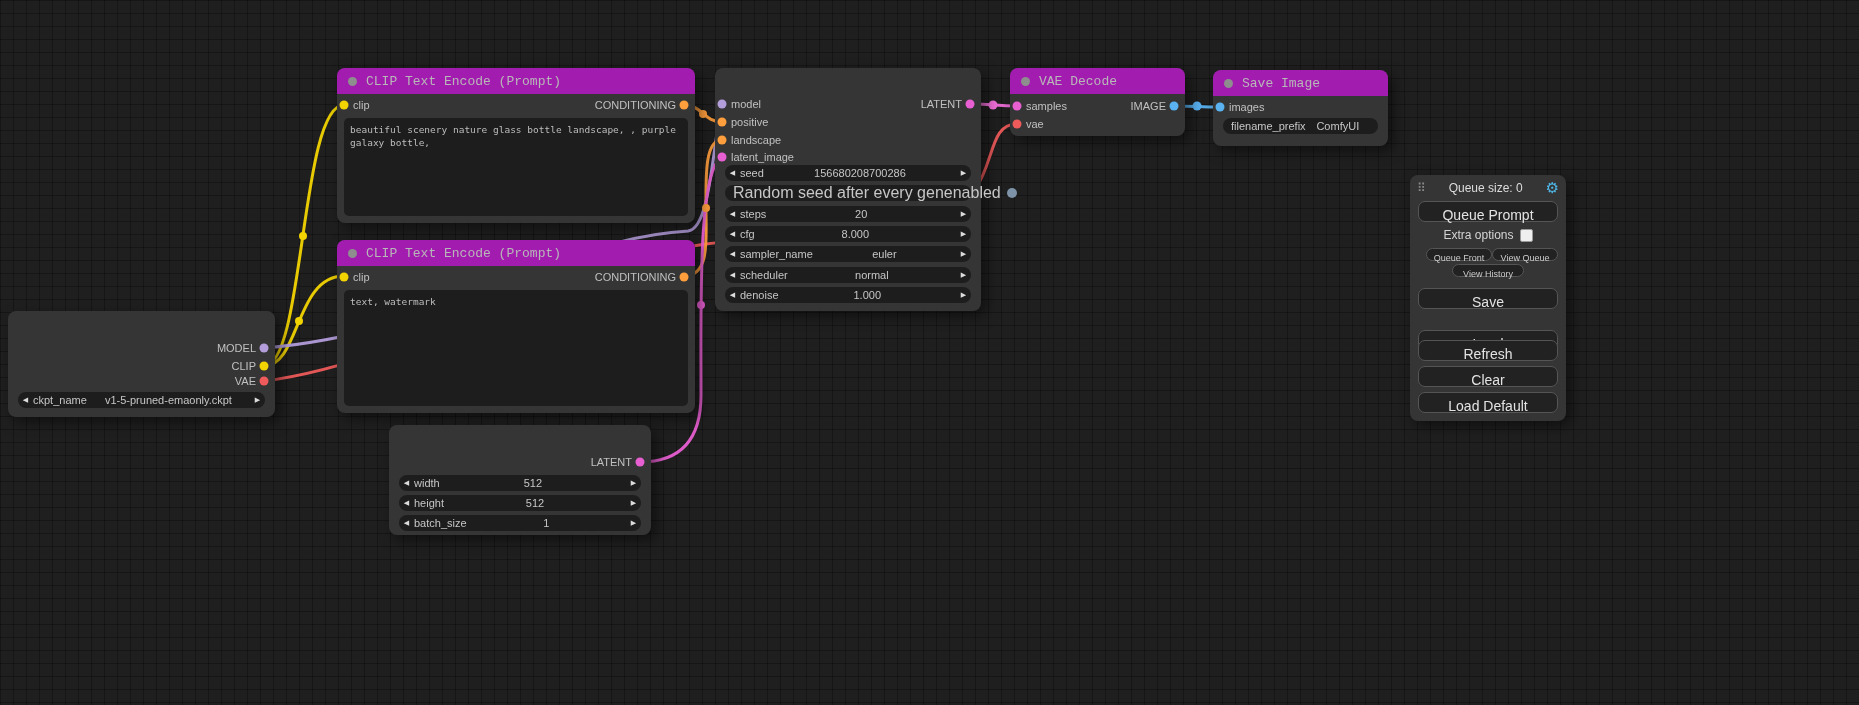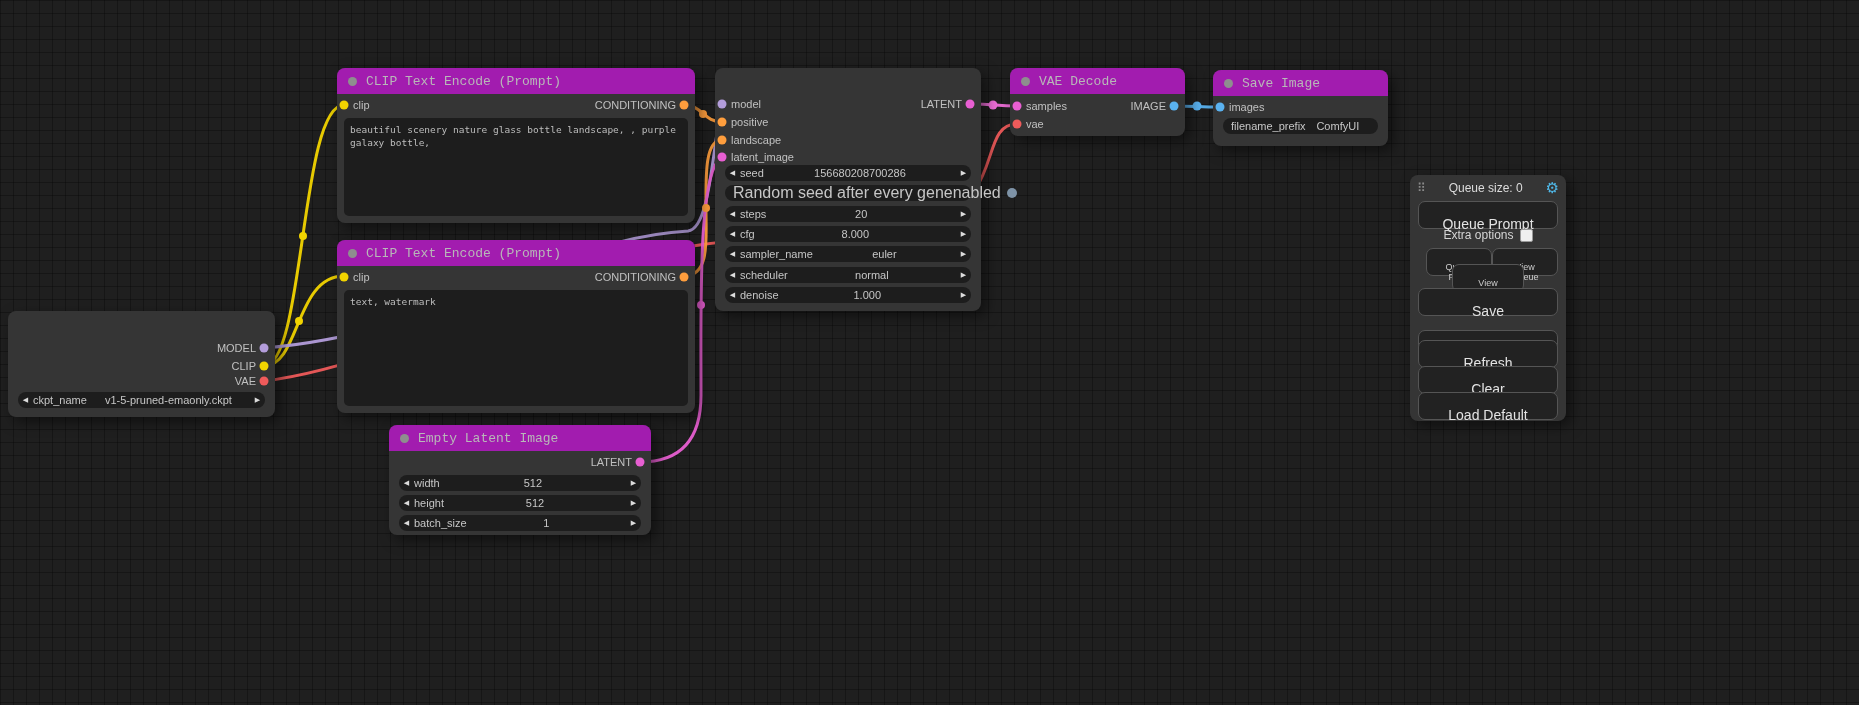--- a/index.html
+++ b/index.html
@@ -37,21 +37,21 @@
     padding:5px 6px;white-space:pre-wrap;overflow:hidden;}
 
   .panel{position:absolute;background:#353535;border-radius:8px;z-index:4;
     box-shadow:5px 5px 14px rgba(0,0,0,.5);}
   .panel-header{position:absolute;left:0;top:4px;right:0;height:18px;
     display:flex;align-items:center;padding:0 7px;box-sizing:border-box;}
   .drag{color:#8a8a8a;font-size:12px;flex:0 0 auto;cursor:grab;}
   .qsize{flex:1 1 auto;text-align:center;font-size:12px;color:#dcdcdc;}
   .gear{color:#4fb8e8;font-size:15px;flex:0 0 auto;cursor:pointer;}
   .btn-lg,.btn-sm{position:absolute;background:#222;border:1px solid #555;color:#e3e3e3;
-    border-radius:7px;box-sizing:border-box;cursor:pointer;font-family:"Liberation Sans",sans-serif;padding:13px;}
+    border-radius:7px;box-sizing:border-box;cursor:pointer;font-family:"Liberation Sans",sans-serif;padding:4px;}
   .btn-lg{left:8px;width:140px;height:21px;font-size:14px;line-height:19px;}
   .btn-sm{height:13px;font-size:9px;line-height:10px;color:#cccccc;}
   .extra-row{position:absolute;left:0;top:53px;right:0;display:flex;align-items:center;
     justify-content:center;font-size:12px;color:#d5d5d5;}
   .checkbox{width:11px;height:11px;background:#efefef;border:1px solid #9a9a9a;border-radius:2px;
     margin-left:6px;cursor:pointer;}
 </style>
 </head>
 <body>
 
@@ -107,24 +107,20 @@
     <span class="ntext">CLIP Text Encode (Prompt)</span>
   </div>
   <div class="inrow" style="top:29px">clip</div>
   <div class="outrow" style="top:29px">CONDITIONING</div>
   <span class="port" style="left:7px;top:37px;background:#f2d400"></span>
   <span class="port" style="left:347px;top:37px;background:#ff9e3d"></span>
   <div class="prompt" style="top:50px;bottom:7px">text, watermark</div>
 </div>
 
 <div class="node" style="left:389px;top:425px;width:262px;height:110px">
-  <div class="ntitle">
-    <span class="ndot"></span>
-    <span class="ntext">Empty Latent Image</span>
-  </div>
   <div class="outrow" style="top:29px">LATENT</div>
   <span class="port" style="left:251px;top:37px;background:#e85fd2"></span>
   <div class="widget" style="left:10px;top:50px;width:242px">
     <span class="warrow">◀</span>
     <span class="wlabel">width</span>
     <span class="wvalue">512</span>
     <span class="warrow">▶</span>
   </div>
   <div class="widget" style="left:10px;top:70px;width:242px">
     <span class="warrow">◀</span>

